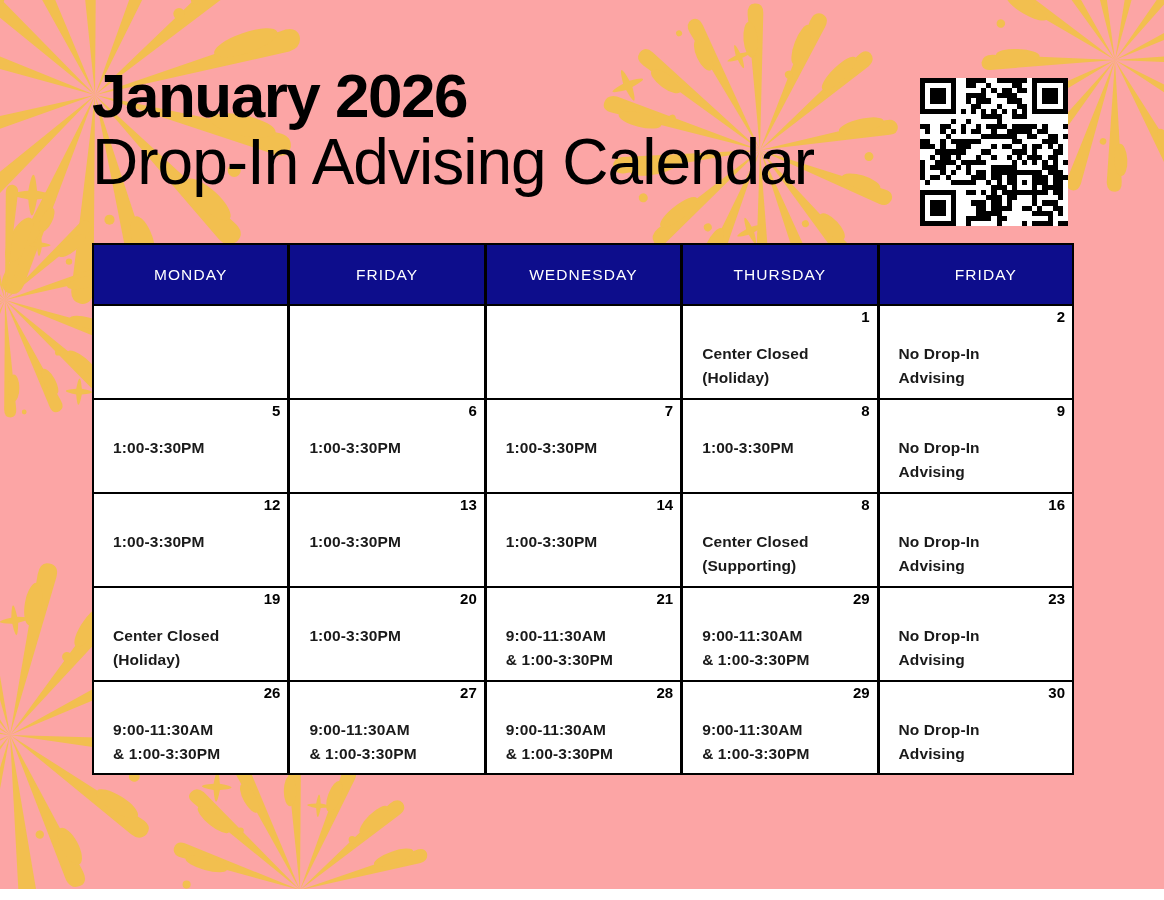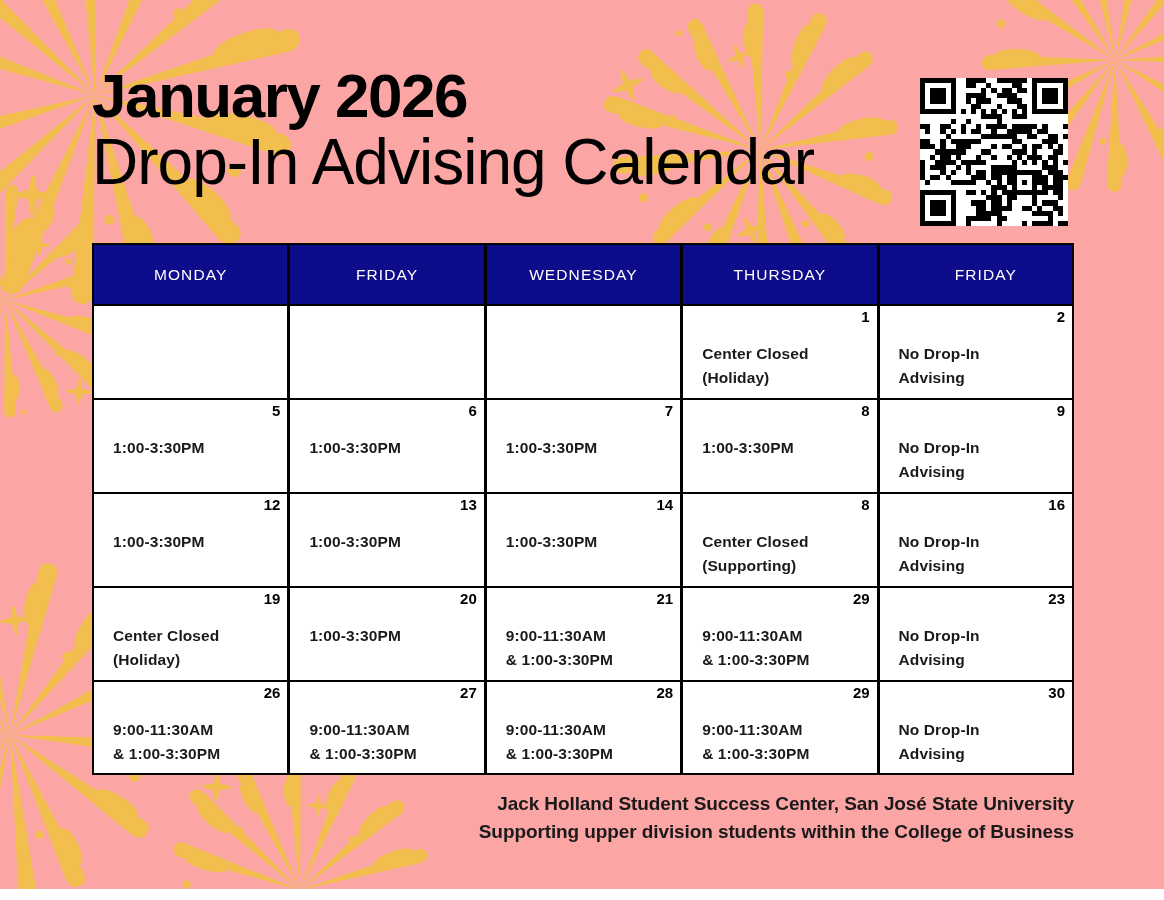--- a/index.html
+++ b/index.html
@@ -398,18 +398,14 @@
             <span class="daynum">30</span>
             <div class="cell-body">
               <span class="l2">No Drop-In</span>
               <span class="l2">Advising</span>
             </div>
           </td>
         </tr>
       </tbody>
   </table>
 
-  <div id="footer">
-    <div>Jack Holland Student Success Center,  San José State University</div>
-    <div>Supporting upper division students within the College of Business</div>
-  </div>
 
 </div>
 
 </body></html>

